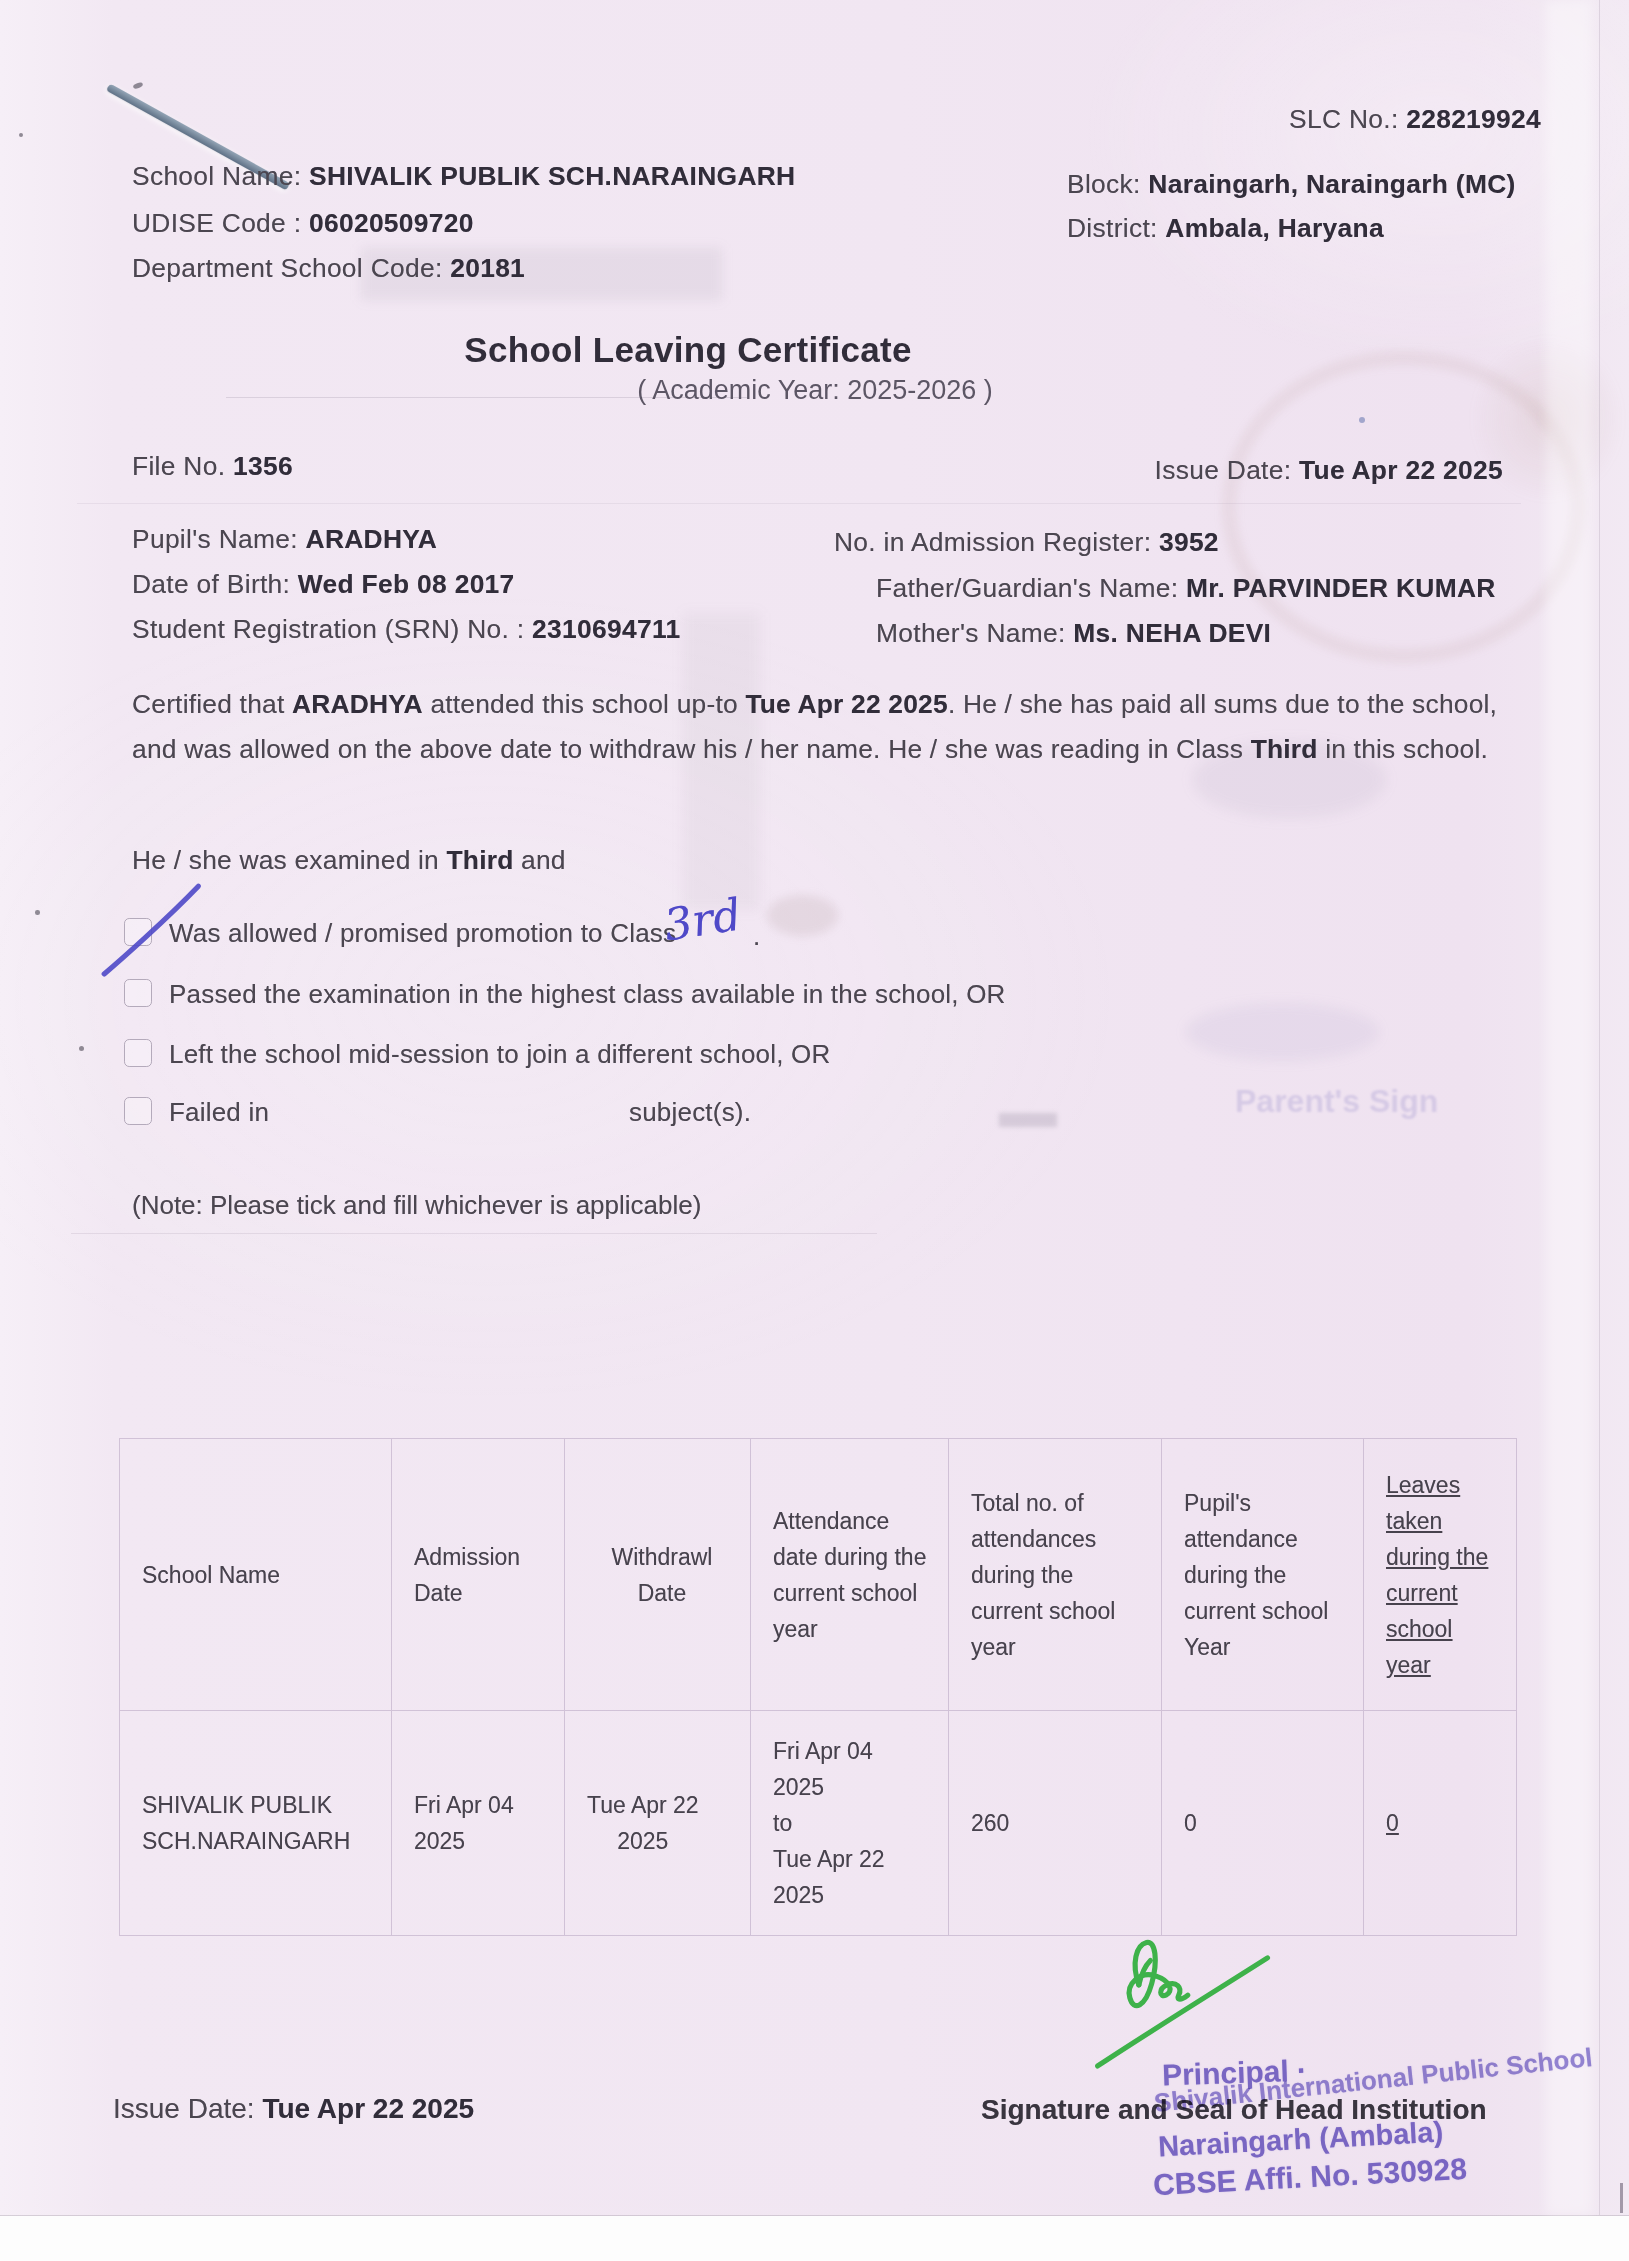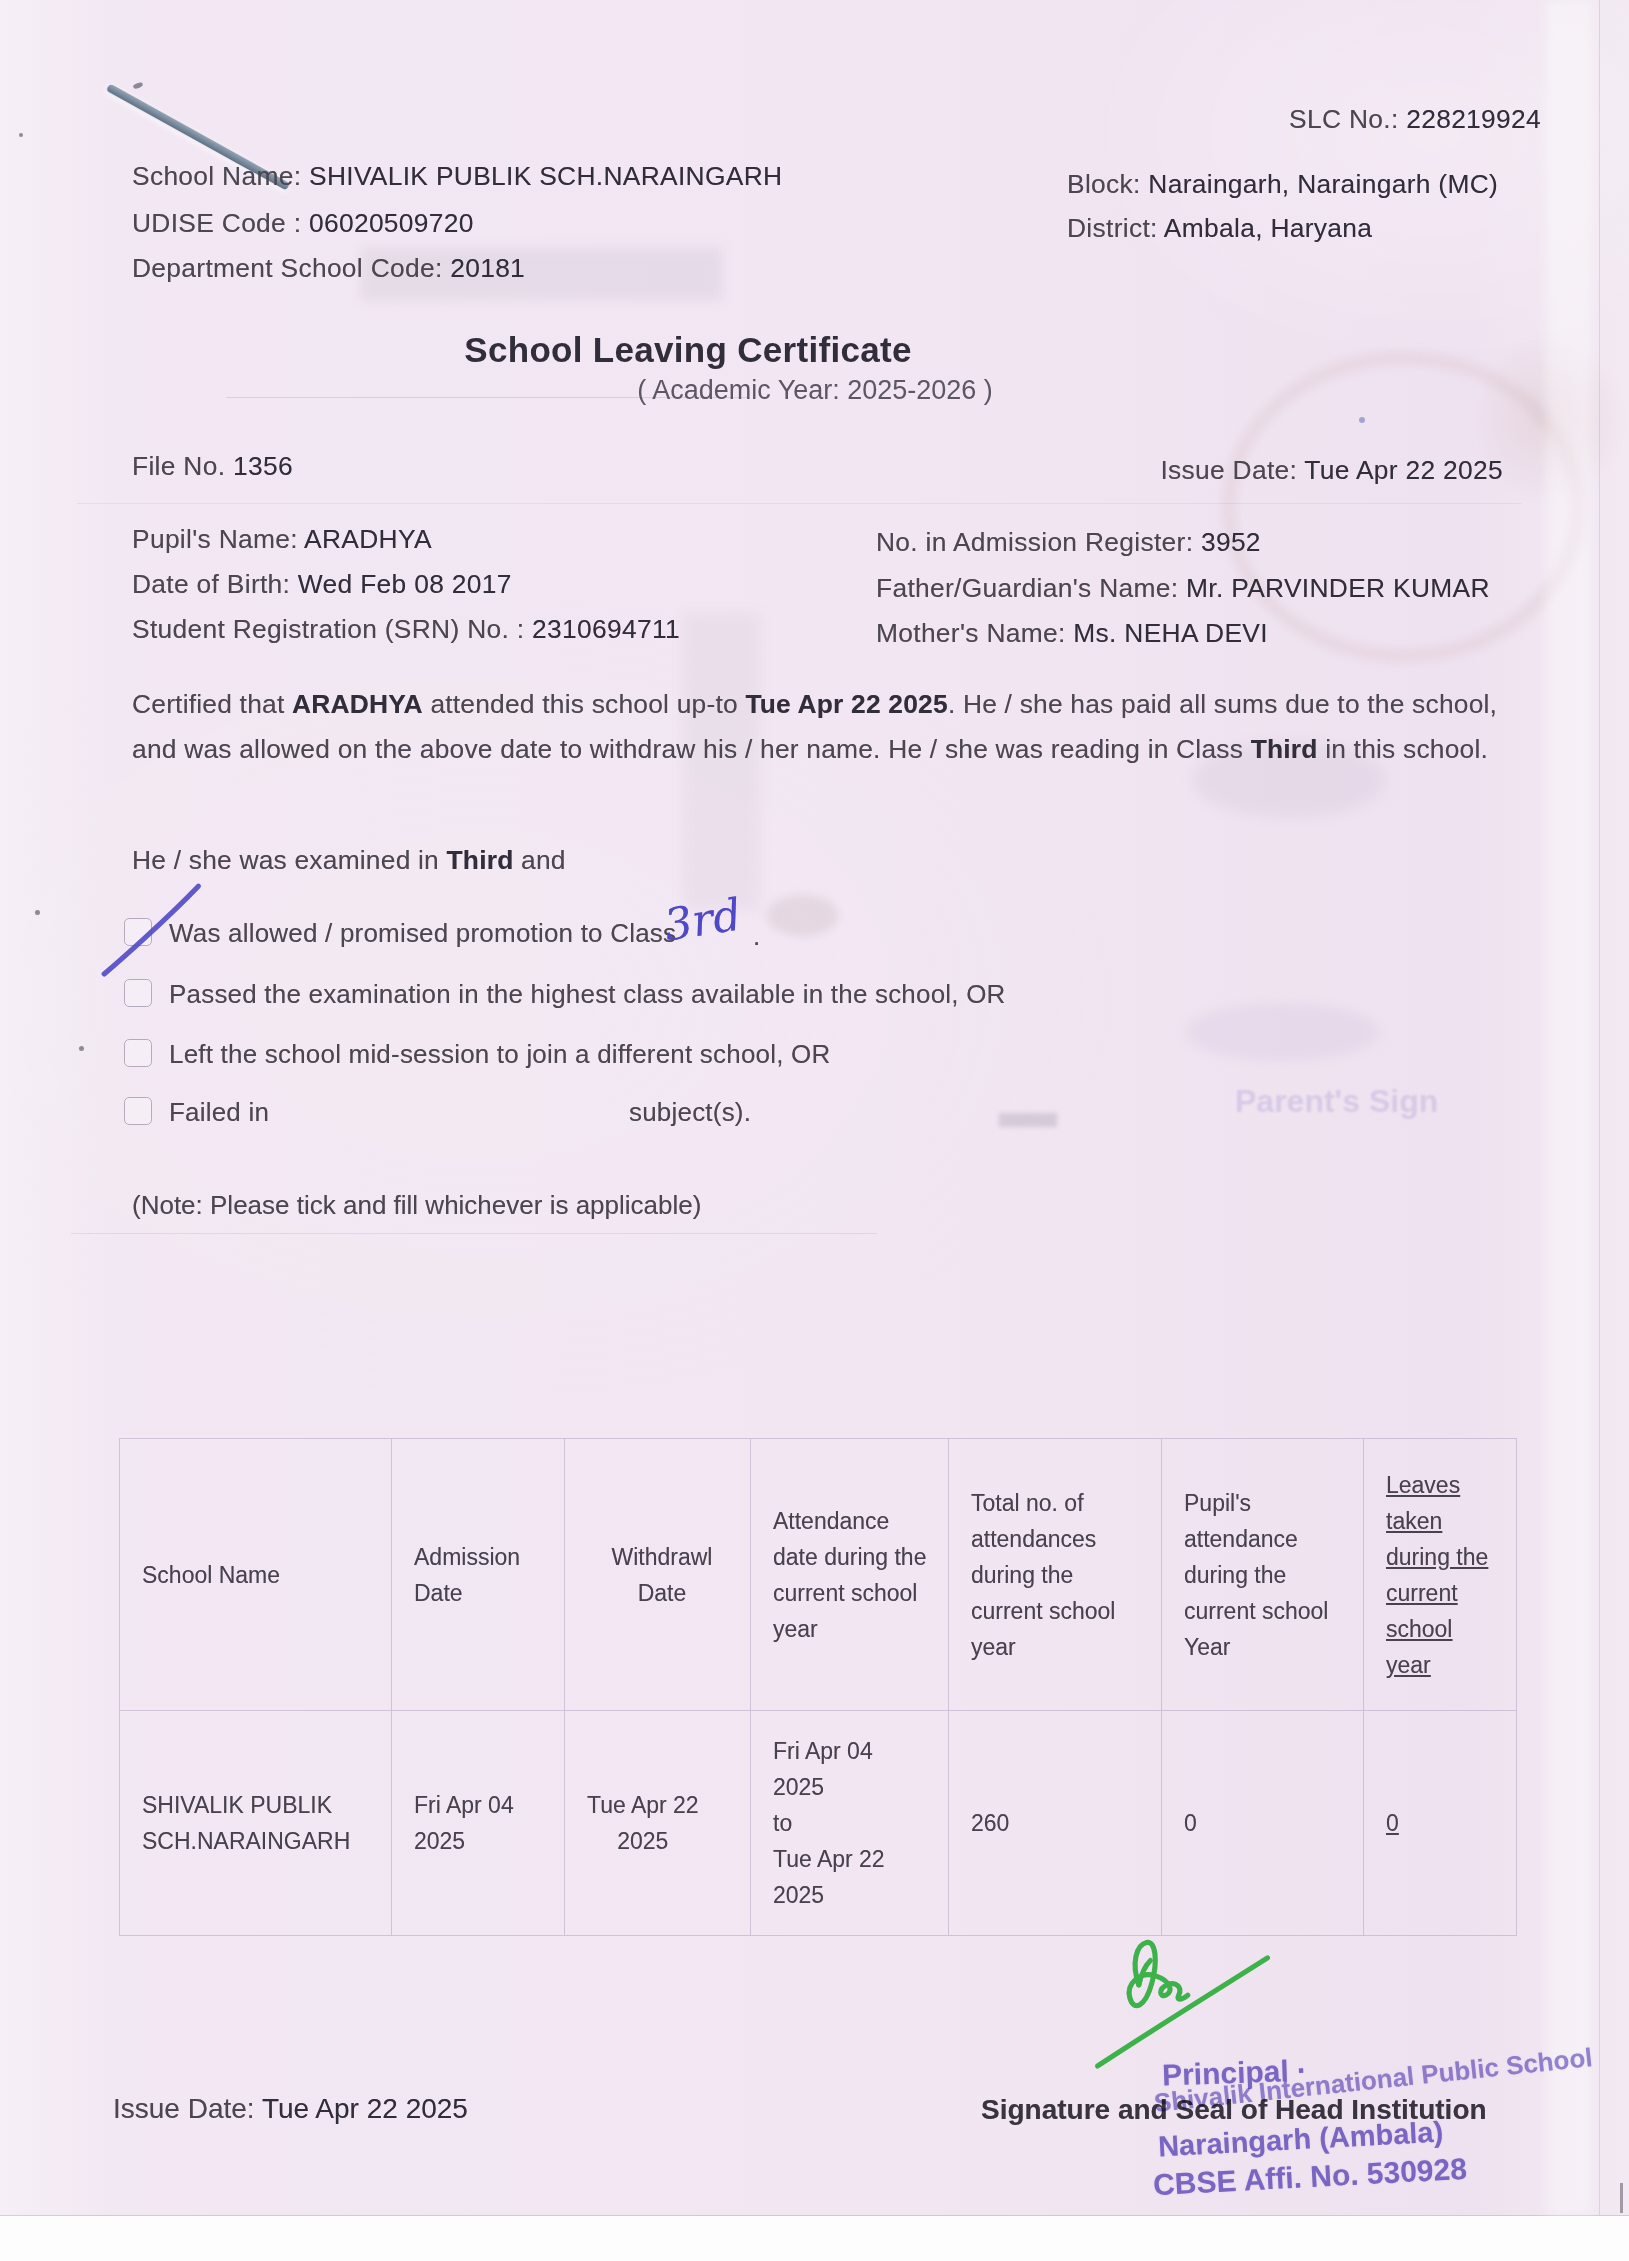--- a/index.html
+++ b/index.html
@@ -7,21 +7,21 @@
         font-family:"Liberation Sans",sans-serif;}
   #paper{position:absolute;left:0;top:0;width:1630px;height:2215px;
     background:
       radial-gradient(580px 387px at 88% 6%, rgba(255,255,255,0.28), transparent 60%),
       radial-gradient(903px 580px at 30% 45%, rgba(255,255,255,0.10), transparent 70%),
       linear-gradient(90deg,#f6eff7 0%,#f2e8f3 7%,#f1e6f2 55%,#efe2f0 90%,#f2e9f3 100%);
     border-bottom:1.3px solid rgba(120,110,125,0.25);}
   .print{color:var(--ink);text-shadow:0 0 0.6px rgba(75,70,80,0.40);}
   .pos{position:absolute;white-space:nowrap;}
   .l{font-weight:400;}
-  .v{font-weight:400;color:var(--inkbold);}
+  .v{font-weight:700;color:var(--inkbold);}
   .b{font-weight:700;color:var(--inkbold);}
   .meta{font-size:26.4px;letter-spacing:0.3px;}
   .title{font-size:35px;font-weight:700;color:var(--inkbold);letter-spacing:0.3px;}
   .subtitle{font-size:27px;color:#5c5665;}
   .para{white-space:normal;font-size:26.4px;line-height:45px;letter-spacing:0.2px;}
   .cbox{position:absolute;width:26px;height:26px;border:1.9px solid #b4aabb;border-radius:5.2px;
         background:rgba(255,255,255,0.25);}
   .cblabel{position:absolute;font-size:26px;letter-spacing:0.2px;}
   .hand{font-family:"DejaVu Serif",serif;font-style:italic;color:var(--pen);
         text-shadow:0 0 0.6px rgba(79,73,200,0.5);}
@@ -108,21 +108,21 @@
   </div>
   <div class="pos meta print" style="right:127px;top:455px;">
     <span class="l">Issue Date:</span>
     <span class="v">Tue Apr 22 2025</span>
   </div>
 
   <div class="pos meta print" style="left:132px;top:524px;">
     <span class="l">Pupil's Name:</span>
     <span class="v">ARADHYA</span>
   </div>
-  <div class="pos meta print" style="left:876px;top:527px;">
+  <div class="pos meta print" style="left:834px;top:527px;">
     <span class="l">No. in Admission Register:</span>
     <span class="v">3952</span>
   </div>
   <div class="pos meta print" style="left:132px;top:569px;">
     <span class="l">Date of Birth:</span>
     <span class="v">Wed Feb 08 2017</span>
   </div>
   <div class="pos meta print" style="left:876px;top:573px;">
     <span class="l">Father/Guardian's Name:</span>
     <span class="v">Mr. PARVINDER KUMAR</span>

